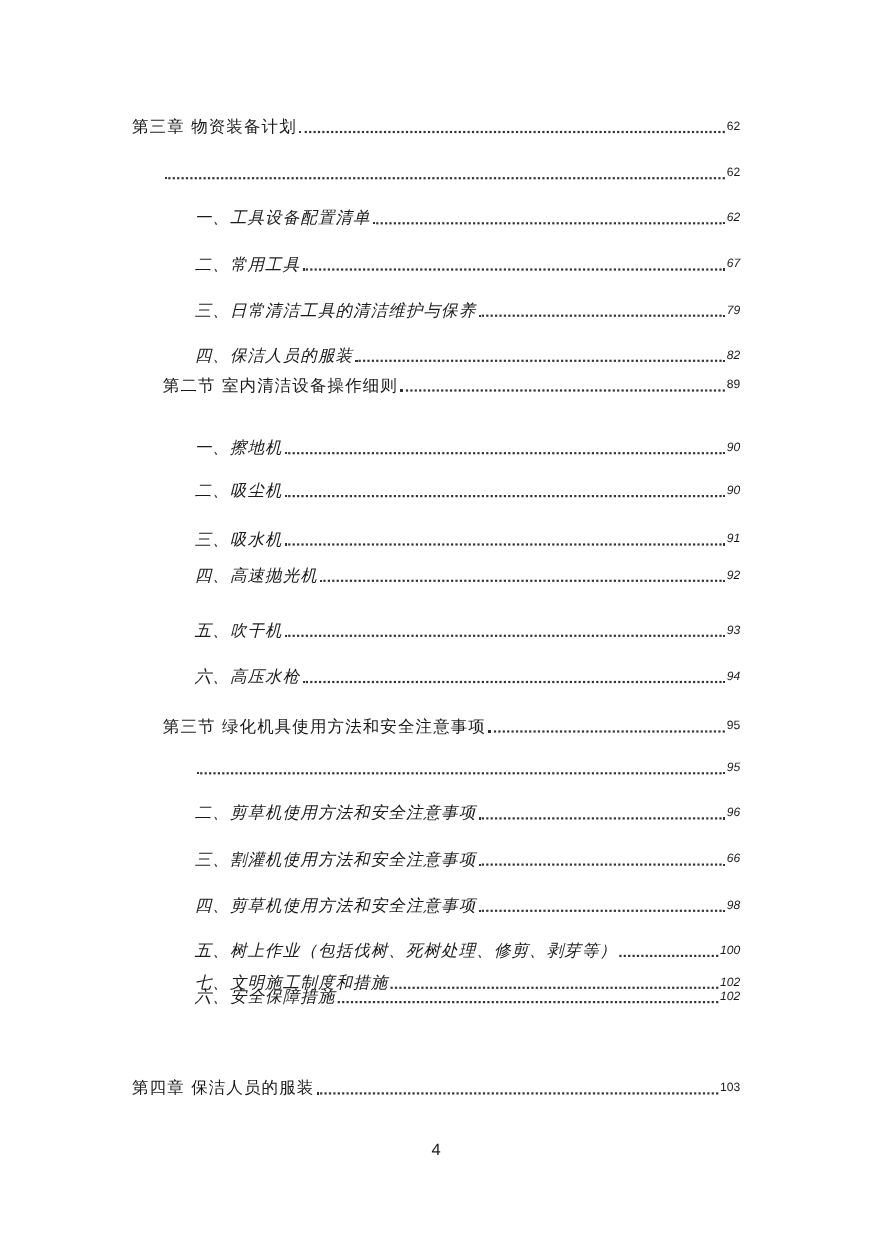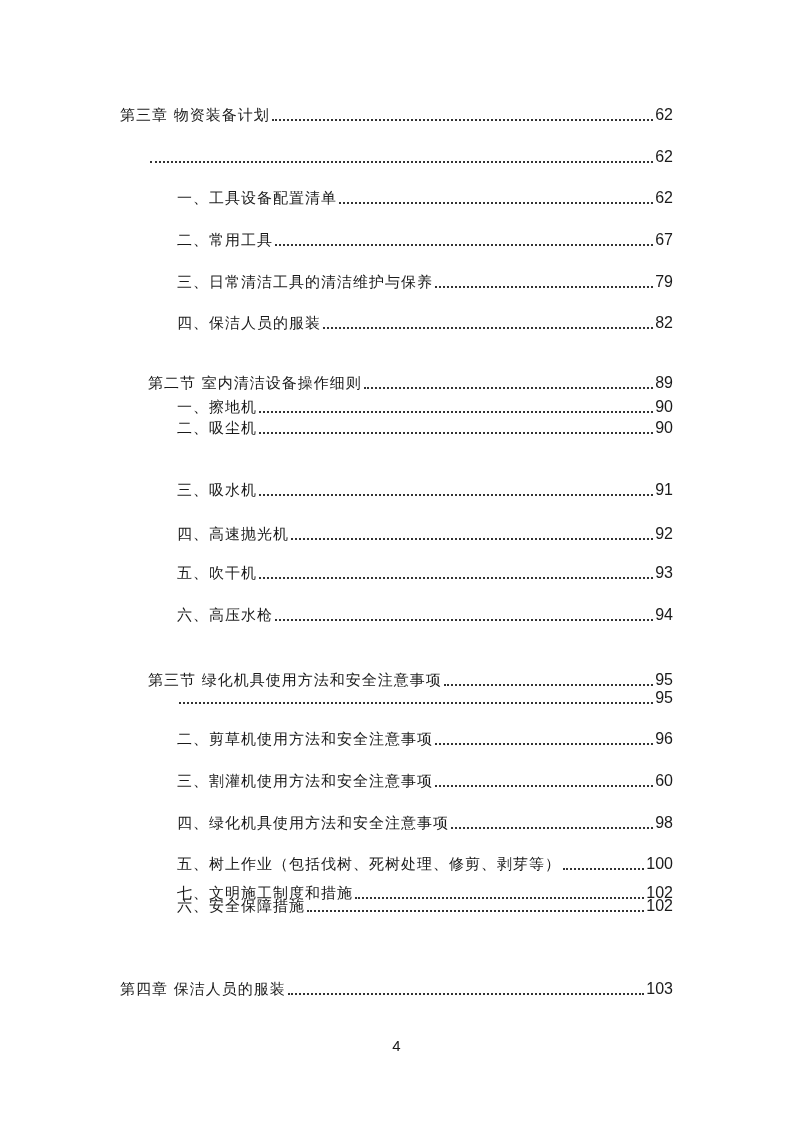--- a/index.html
+++ b/index.html
@@ -3,25 +3,25 @@
   <meta charset="utf-8">
   <style>
     html, body { margin: 0; padding: 0; background: #ffffff; }
     body { width: 793px; height: 1122px; position: relative; overflow: hidden;
       font-family: "DejaVu Sans", "Liberation Sans", sans-serif; color: #1a1a1a; }
     .toc { position: absolute; left: 0; top: 0; width: 793px; }
     .toc-row { position: absolute; height: 24px; display: flex; align-items: flex-end;
       font-size: 15px; line-height: 20px; right: 120px; white-space: nowrap; }
     .lvl-0 { left: 120px; }
     .lvl-1 { left: 148px; }
-    .lvl-2 { left: 177px; }
+    .lvl-2 { left: 177px; font-style: italic; }
     .toc-title { flex: 0 0 auto; letter-spacing: 1px; }
     .toc-dots { flex: 1 1 auto; overflow: hidden; margin: 0 2px 4px 2px; height: 14px;
       border-bottom: 2px dotted #333; }
-    .toc-page { flex: 0 0 auto; font-family: "Liberation Sans", sans-serif; font-size: 16px; }
+    .toc-page { flex: 0 0 auto; font-family: "Liberation Sans", sans-serif; font-size: 11px; }
     .page-number { position: absolute; top: 1037px; left: 0; width: 793px; text-align: center;
       font-family: "Liberation Sans", sans-serif; font-size: 15px; }
   </style>
 </head>
 <body>
 
 <div class="toc">
   <div class="toc-row lvl-0" style="top:101px">
       <span class="toc-title">第三章 物资装备计划</span>
       <span class="toc-dots"></span>
@@ -44,76 +44,76 @@
   <div class="toc-row lvl-2" style="top:268px">
       <span class="toc-title">三、日常清洁工具的清洁维护与保养</span>
       <span class="toc-dots"></span>
       <span class="toc-page">79</span>
     </div>
   <div class="toc-row lvl-2" style="top:309px">
       <span class="toc-title">四、保洁人员的服装</span>
       <span class="toc-dots"></span>
       <span class="toc-page">82</span>
     </div>
-  <div class="toc-row lvl-1" style="top:369px">
+  <div class="toc-row lvl-1" style="top:336px">
       <span class="toc-title">第二节 室内清洁设备操作细则</span>
       <span class="toc-dots"></span>
       <span class="toc-page">89</span>
     </div>
   <div class="toc-row lvl-2" style="top:393px">
       <span class="toc-title">一、擦地机</span>
       <span class="toc-dots"></span>
       <span class="toc-page">90</span>
     </div>
-  <div class="toc-row lvl-2" style="top:414px">
+  <div class="toc-row lvl-2" style="top:432px">
       <span class="toc-title">二、吸尘机</span>
       <span class="toc-dots"></span>
       <span class="toc-page">90</span>
     </div>
   <div class="toc-row lvl-2" style="top:476px">
       <span class="toc-title">三、吸水机</span>
       <span class="toc-dots"></span>
       <span class="toc-page">91</span>
     </div>
-  <div class="toc-row lvl-2" style="top:520px">
+  <div class="toc-row lvl-2" style="top:509px">
       <span class="toc-title">四、高速抛光机</span>
       <span class="toc-dots"></span>
       <span class="toc-page">92</span>
     </div>
   <div class="toc-row lvl-2" style="top:559px">
       <span class="toc-title">五、吹干机</span>
       <span class="toc-dots"></span>
       <span class="toc-page">93</span>
     </div>
   <div class="toc-row lvl-2" style="top:601px">
       <span class="toc-title">六、高压水枪</span>
       <span class="toc-dots"></span>
       <span class="toc-page">94</span>
     </div>
-  <div class="toc-row lvl-1" style="top:666px">
+  <div class="toc-row lvl-1" style="top:646px">
       <span class="toc-title">第三节 绿化机具使用方法和安全注意事项</span>
       <span class="toc-dots"></span>
       <span class="toc-page">95</span>
     </div>
   <div class="toc-row lvl-2" style="top:684px">
       <span class="toc-dots"></span>
       <span class="toc-page">95</span>
     </div>
   <div class="toc-row lvl-2" style="top:725px">
       <span class="toc-title">二、剪草机使用方法和安全注意事项</span>
       <span class="toc-dots"></span>
       <span class="toc-page">96</span>
     </div>
   <div class="toc-row lvl-2" style="top:767px">
       <span class="toc-title">三、割灌机使用方法和安全注意事项</span>
       <span class="toc-dots"></span>
-      <span class="toc-page">60</span>
+      <span class="toc-page">66</span>
     </div>
   <div class="toc-row lvl-2" style="top:809px">
-      <span class="toc-title">四、绿化机具使用方法和安全注意事项</span>
+      <span class="toc-title">四、剪草机使用方法和安全注意事项</span>
       <span class="toc-dots"></span>
       <span class="toc-page">98</span>
     </div>
   <div class="toc-row lvl-2" style="top:850px">
       <span class="toc-title">五、树上作业（包括伐树、死树处理、修剪、剥芽等）</span>
       <span class="toc-dots"></span>
       <span class="toc-page">100</span>
     </div>
   <div class="toc-row lvl-2" style="top:892px">
       <span class="toc-title">六、安全保障措施</span>

